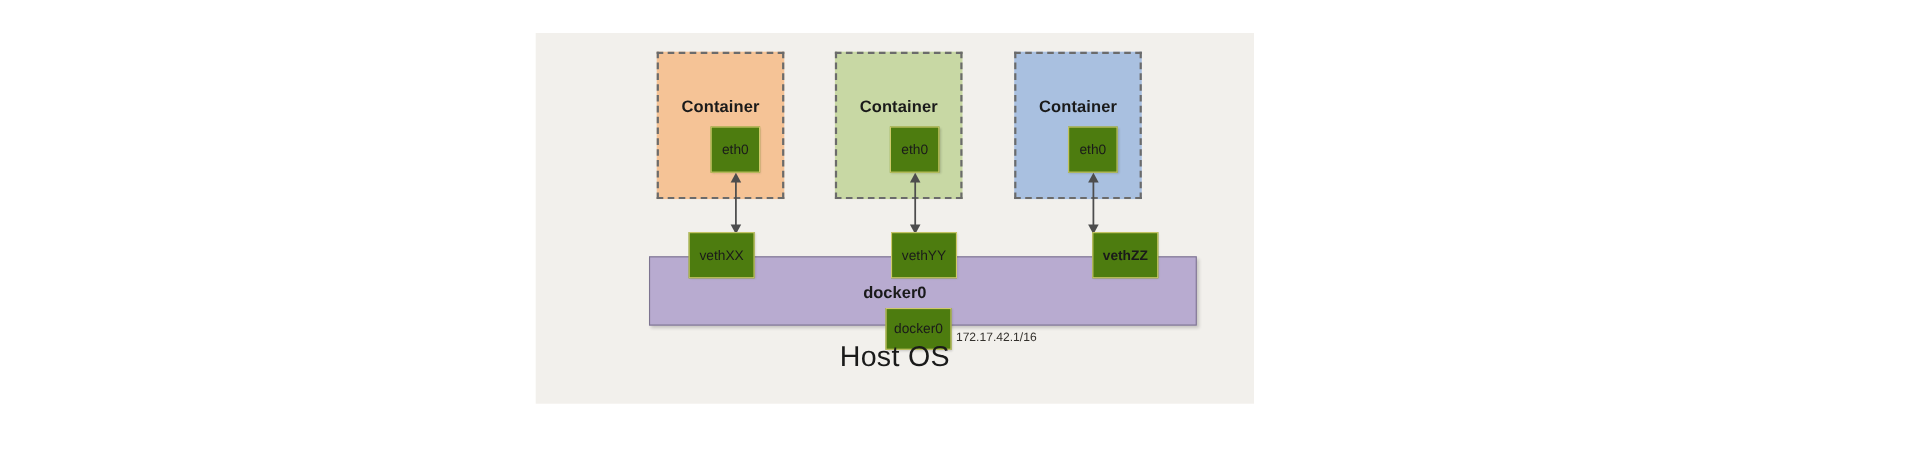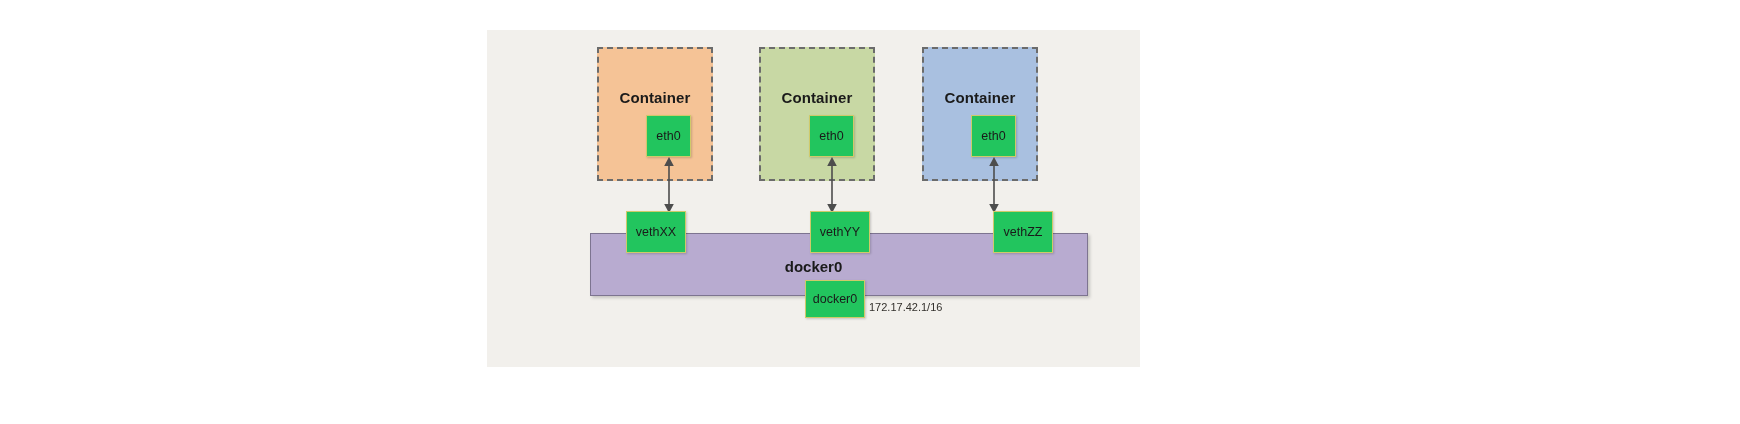--- a/index.html
+++ b/index.html
@@ -52,21 +52,21 @@
     letter-spacing: 0.1px;
   }
 
   #container-1 { left: 110px; background: #f5c396; }
   #container-2 { left: 272px; background: #c8d8a4; }
   #container-3 { left: 435px; background: #a9c0e0; }
 
   
   .nic {
     position: absolute;
-    background: #22c55e;
+    background: #4d7c0f;
     border: 1px solid #cfca6a;
     box-sizing: border-box;
     font-size: 12.5px;
     color: #1a1a1a;
     display: flex;
     align-items: center;
     justify-content: center;
     box-shadow: 1px 1px 2px rgba(0,0,0,0.18);
   }
 
@@ -81,21 +81,21 @@
   #eth0-3 { left: 484px; }
 
   
   .veth-chip {
     width: 60px;
     height: 42px;
     top: 181px;
   }
   #veth-xx { left: 139px; }
   #veth-yy { left: 323px; text-align: center; }
-  #veth-zz { left: 506px; }
+  #veth-zz { left: 506px; font-weight: bold; }
 
   
   .arrow {
     position: absolute;
     top: 127px;
     width: 18px;
     height: 56px;
   }
   #arrow-1 { left: 173px; }
   #arrow-2 { left: 336px; }
@@ -207,15 +207,16 @@
     </div>
     <div class="nic veth-chip" id="veth-zz">
       <span>vethZZ</span>
     </div>
 
     <div class="nic" id="docker0-chip">
       <span>docker0</span>
     </div>
     <div id="ip-label">172.17.42.1/16</div>
 
+    <div id="host-os">Host OS</div>
 
   </div>
 </div>
 
 </body></html>

